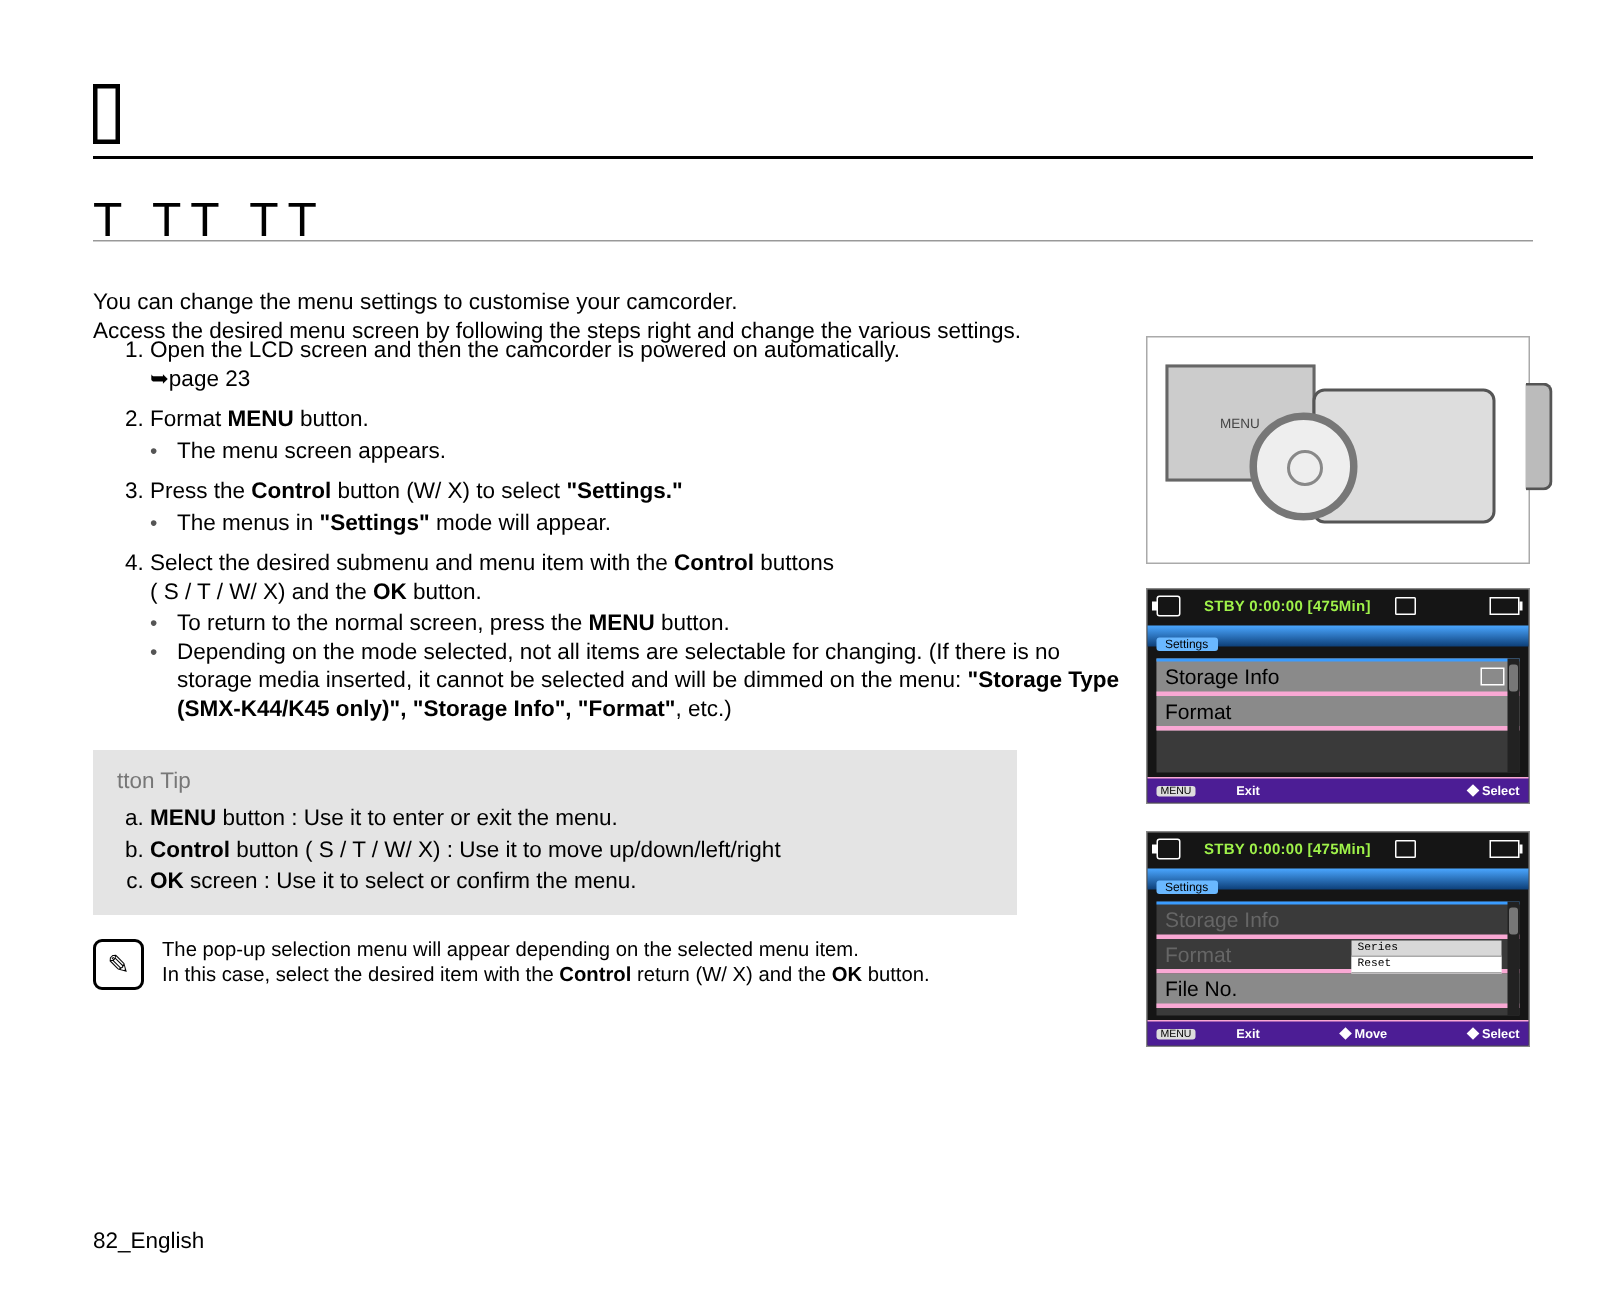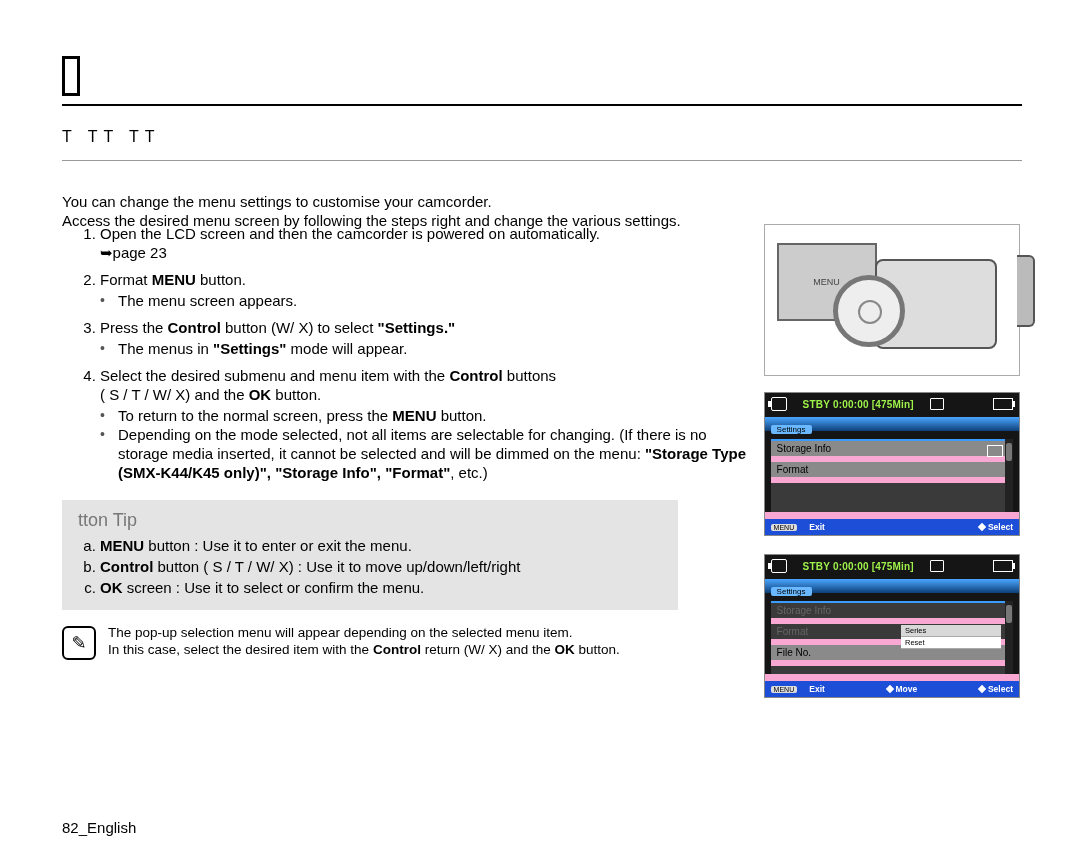--- a/index.html
+++ b/index.html
@@ -1,32 +1,32 @@
 <!DOCTYPE html>
 <html><head>
 <meta charset="utf-8">
 <style>
   html,body{margin:0;padding:0;background:#fff;font-family:Arial,Helvetica,sans-serif;color:#000;}
   .page{width:1080px;height:866px;position:relative;box-sizing:border-box;padding:56px 58px 0 62px;}
   .chapter-mark{position:absolute;left:62px;top:56px;width:18px;height:40px;border:3px solid #000;box-sizing:border-box;}
   .chapter-rule{position:absolute;left:62px;right:58px;top:104px;border-top:2px solid #000;}
-  .section-title{position:absolute;left:62px;top:128px;font-size:16px;letter-spacing:6px;}
+  .section-title{position:absolute;left:62px;top:128px;font-size:32px;letter-spacing:6px;}
   .section-rule{position:absolute;left:62px;right:58px;top:160px;border-top:1px solid #999;}
   .intro{position:absolute;left:62px;top:192px;font-size:15px;line-height:19px;}
   .body-cols{position:absolute;left:62px;top:224px;display:flex;width:958px;}
   .left-col{width:700px;padding-right:6px;}
   ol.steps{margin:0;padding-left:38px;font-size:15px;line-height:19px;}
   ol.steps > li{margin-bottom:8px;}
   ol.steps > li b{font-weight:bold;}
   .sub{list-style:none;padding-left:0;margin:2px 0 0 0;}
   .sub li{padding-left:18px;position:relative;}
   .sub li::before{content:"•";position:absolute;left:0;top:0;color:#555;font-size:14px;}
   .arrow{font-family:Arial;}
   .tip-box{margin-top:18px;background:#e4e4e4;padding:10px 16px 12px 16px;font-size:15px;line-height:21px;width:584px;}
-  .tip-title{color:#777;font-size:18px;margin-bottom:4px;}
+  .tip-title{color:#777;font-size:15px;margin-bottom:4px;}
   .tip-list{list-style:lower-alpha;margin:0;padding-left:22px;}
   .tip-list b{font-weight:bold;}
   .note-row{display:flex;margin-top:14px;}
   .note-icon{width:30px;height:30px;border:2px solid #000;border-radius:6px;display:flex;align-items:center;justify-content:center;font-size:18px;margin-right:12px;flex-shrink:0;margin-top:2px;}
   .note-text{font-size:13.5px;line-height:17px;}
   .right-col{width:258px;}
   .illus{border:1px solid #aaa;height:150px;background:#fff;position:relative;margin-bottom:16px;}
   .cam-body{position:absolute;left:110px;top:34px;width:118px;height:86px;border:2px solid #555;border-radius:8px;background:#ddd;}
   .lens{position:absolute;left:68px;top:50px;width:62px;height:62px;border:5px solid #777;border-radius:50%;background:#eee;}
   .lens::after{content:"";position:absolute;left:20px;top:20px;width:20px;height:20px;border:2px solid #888;border-radius:50%;}
@@ -37,29 +37,29 @@
   .cam-icon{width:14px;height:12px;border:1px solid #fff;border-radius:2px;position:relative;}
   .cam-icon::before{content:"";position:absolute;left:-4px;top:3px;width:4px;height:6px;background:#fff;}
   .stby{font-weight:bold;letter-spacing:.2px;}
   .batt{width:18px;height:10px;border:1px solid #fff;position:relative;margin-left:auto;}
   .batt::after{content:"";position:absolute;right:-3px;top:2px;width:2px;height:6px;background:#fff;}
   .card{width:12px;height:10px;border:1px solid #fff;border-radius:1px;}
   .blue-band{height:14px;background:linear-gradient(#4aa6ff,#0d3f78);margin-top:2px;}
   .tab{position:absolute;left:6px;top:32px;font-size:8px;}
   .tab .on{background:#6ab8ff;color:#000;padding:0 6px;border-radius:2px;display:inline-block;}
   .menu-area{position:absolute;left:6px;right:6px;top:46px;bottom:20px;background:#3a3a3a;}
-  .menu-item{font-size:10px;color:#ddd;padding:2px 6px;border-bottom:6px solid #f9a8d4;}
+  .menu-item{font-size:14px;color:#ddd;padding:2px 6px;border-bottom:3px solid #f9a8d4;}
   .menu-item.hi{background:#8a8a8a;color:#000;}
   .menu-item.bt{border-top:2px solid #3a9cff;}
   .scroll{position:absolute;right:0;top:0;width:8px;bottom:0;background:#222;}
   .scroll::after{content:"";position:absolute;left:1px;top:4px;width:6px;height:18px;background:#777;border-radius:2px;}
-  .bot-bar{position:absolute;left:0;right:0;bottom:0;height:16px;background:#1d4ed8;display:flex;align-items:center;font-size:8.5px;padding:0 6px;gap:12px;border-top:7px solid #f9a8d4;}
+  .bot-bar{position:absolute;left:0;right:0;bottom:0;height:16px;background:#4c1d95;display:flex;align-items:center;font-size:8.5px;padding:0 6px;gap:27px;border-top:1px solid #f9a8d4;}
   .bot-bar .pill{background:#ddd;color:#000;padding:0 3px;border-radius:2px;font-size:7px;}
   .bot-bar .diamond{display:inline-block;width:6px;height:6px;background:#fff;transform:rotate(45deg);margin-right:3px;}
-  .popup{position:absolute;right:12px;bottom:28px;width:100px;background:#d8d8d8;color:#000;font-size:7.5px;}
+  .popup{position:absolute;right:12px;bottom:28px;width:100px;background:#d8d8d8;color:#000;font-size:7.5px;font-family:Liberation Mono, monospace;}
   .popup div{padding:1px 4px;border-bottom:1px solid #aaa;}
   .popup div.sel{background:#fff;}
   .side-icon{position:absolute;right:16px;top:52px;width:14px;height:10px;border:1px solid #fff;}
   .dim .menu-item:not(.hi){color:#666;}
   .page-num{position:absolute;left:62px;bottom:30px;font-size:15px;}
   .page-num b{font-weight:normal;}
 </style>
 </head>
 <body>
 

